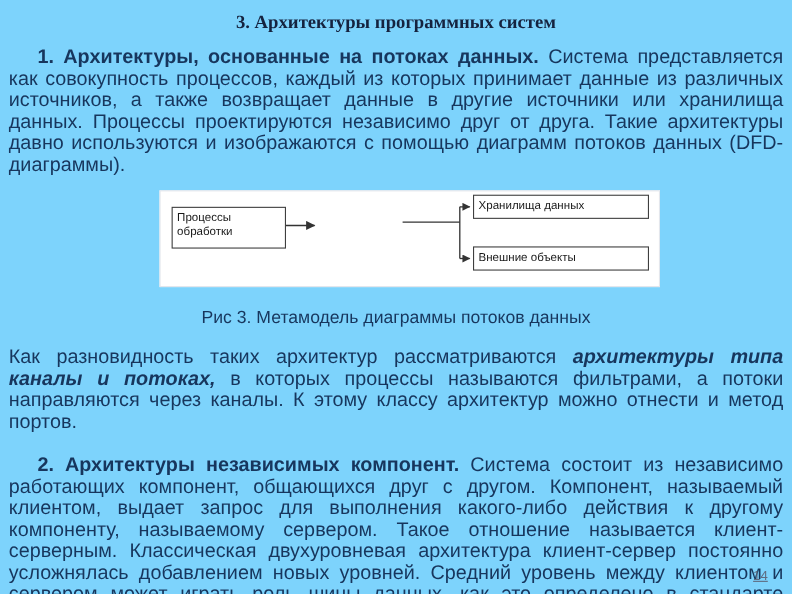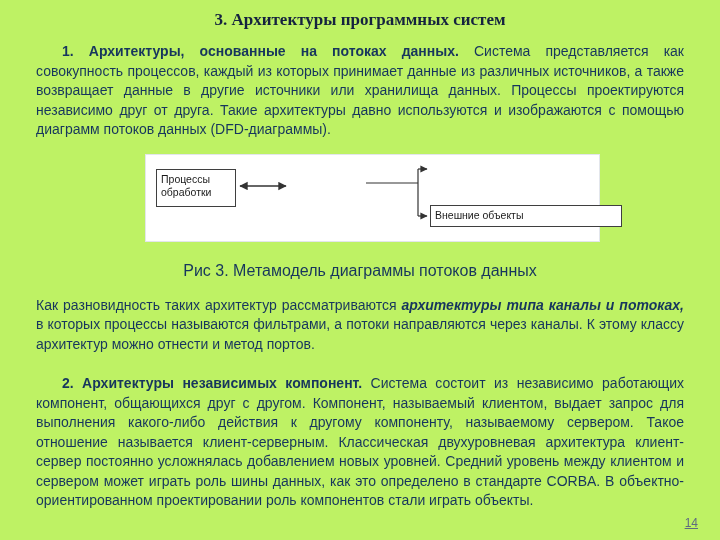--- a/index.html
+++ b/index.html
@@ -1,38 +1,38 @@
 <!DOCTYPE html>
 <html><head>
 <meta charset="utf-8">
 <style>
   html, body { margin: 0; padding: 0; background: #9aa7bf; }
   .slide {
     position: relative;
     width: 720px;
     height: 540px;
-    background: #bef264;
+    background: #7dd3fc;
     font-family: "Liberation Sans", sans-serif;
     color: #17365d;
     overflow: hidden;
     box-sizing: border-box;
   }
   .title {
     padding-top: 10px;
     text-align: center;
     font-family: "Liberation Serif", serif;
     font-size: 17px;
     font-weight: bold;
     color: #15233f;
   }
   .para {
-    font-size: 14px;
+    font-size: 18px;
     line-height: 19.5px;
     text-align: justify;
-    margin: 0 36px;
+    margin: 0 8px;
   }
   .p1 { margin-top: 12px; }
   .p3 { margin-top: 16px; }
   .p4 { margin-top: 20px; }
   .indent { text-indent: 26px; }
   .bold { font-weight: bold; }
   .bolditalic { font-weight: bold; font-style: italic; }
   .underline { }
 
   .diagram {
@@ -48,24 +48,24 @@
     position: absolute;
     border: 1px solid #3f3f3f;
     background: #ffffff;
     color: #1a1a1a;
     font-size: 10.5px;
     line-height: 13px;
     padding: 3px 4px;
     box-sizing: border-box;
     font-family: "Liberation Sans", sans-serif;
   }
-  .box-processes { left: 10px;  top: 14px; width: 80px;  height: 38px; }
+  .box-processes { left: 10px;  top: 14px; width: 104px;  height: 38px; }
   .box-flows     { left: 144px; top: 9px;  width: 76px;  height: 38px; }
   .box-storages  { left: 284px; top: 3px;  width: 160px; height: 22px; }
-  .box-external  { left: 284px; top: 50px; width: 192px; height: 22px; }
+  .box-external  { left: 284px; top: 50px; width: 160px; height: 22px; }
   .connector-svg { position: absolute; left: 0; top: 0; }
 
   .caption {
     margin-top: 20px;
     text-align: center;
     font-size: 16px;
     color: #17365d;
   }
   .page-number {
     position: absolute;
@@ -94,20 +94,21 @@
           <path d="M0,0 L6,3 L0,6 z" fill="#333333"></path>
         </marker>
       </defs>
       <line x1="94" y1="31" x2="140" y2="31" stroke="#333333" stroke-width="1.4" marker-start="url(#arr)" marker-end="url(#arr)"></line>
       <line x1="220" y1="28" x2="272" y2="28" stroke="#333333" stroke-width="1.2"></line>
       <line x1="272" y1="14" x2="272" y2="61" stroke="#333333" stroke-width="1.2"></line>
       <line x1="272" y1="14" x2="281" y2="14" stroke="#333333" stroke-width="1.2" marker-end="url(#arr)"></line>
       <line x1="272" y1="61" x2="281" y2="61" stroke="#333333" stroke-width="1.2" marker-end="url(#arr)"></line>
     </svg>
     <div class="dbox box-processes">Процессы обработки</div>
+    <div class="dbox box-storages">Хранилища данных</div>
     <div class="dbox box-external">Внешние объекты</div>
   </div>
 
   <div class="caption">Рис 3. Метамодель диаграммы потоков данных</div>
 
   <div class="para p3">
     <span>Как разновидность таких архитектур рассматриваются </span><span class="bolditalic">архитектуры типа каналы и потоках,</span><span> в которых процессы называются фильтрами, а потоки направляются через каналы. К этому классу архитектур можно отнести и </span><span class="underline">метод портов</span><span>.</span>
   </div>
 
   <div class="para p4 indent">

